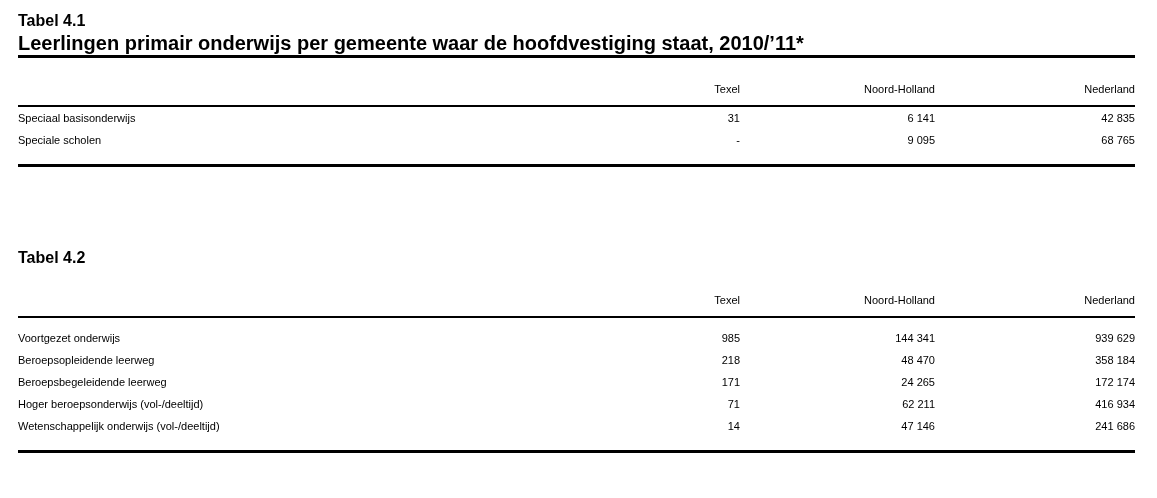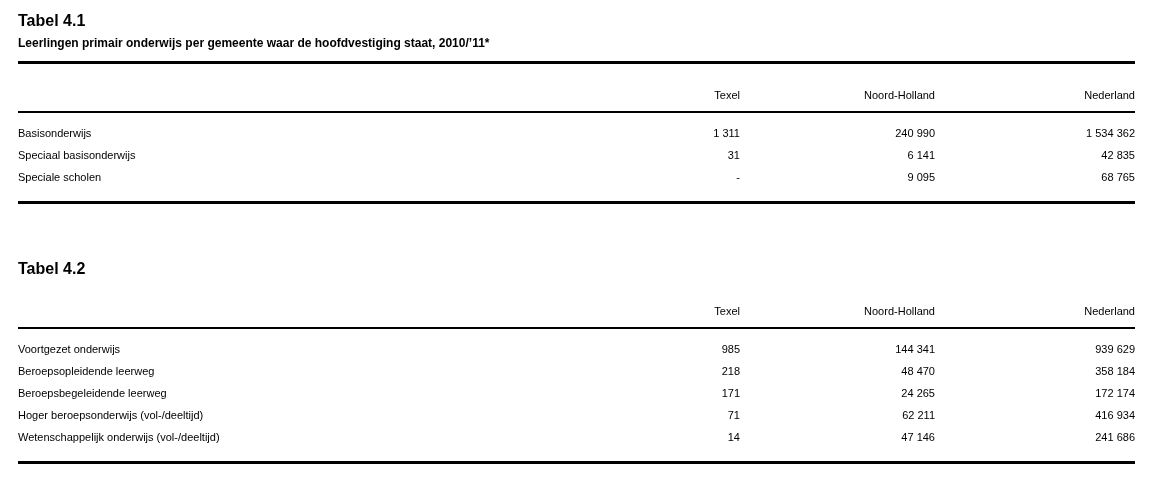--- a/index.html
+++ b/index.html
@@ -16,25 +16,25 @@
     padding: 10px 22px 0 18px;
     overflow: hidden;
   }
   .table-section { width: 100%; }
   .section-heading {
     font-size: 16px;
     font-weight: bold;
     line-height: 22px;
   }
   .section-title {
-    font-size: 12px;
+    font-size: 20px;
     font-weight: bold;
     line-height: 22px;
     border-bottom: 3px solid #000000;
-    padding-bottom: 7px;
+    padding-bottom: 1px;
   }
   table.data-table {
     width: 100%;
     border-collapse: collapse;
     table-layout: fixed;
     font-size: 11px;
     border-bottom: 3px solid #000000;
   }
   table.data-table col.col-label { width: auto; }
   table.data-table col.col-texel { width: 185px; }
@@ -51,21 +51,21 @@
   table.data-table thead th.label-col { text-align: left; }
   table.data-table tbody td {
     line-height: 22px;
     text-align: right;
     vertical-align: top;
     white-space: nowrap;
   }
   table.data-table tbody td.row-label { text-align: left; }
   table.data-table tbody tr.first-row td { padding-top: 9px; }
   table.data-table tbody tr.last-row td { padding-bottom: 13px; }
-  .section-2 { margin-top: 54px; }
+  .section-2 { margin-top: 80px; }
 </style>
 </head>
 <body>
 
 <div class="page">
 
   <section class="table-section section-1">
     <div class="section-heading">Tabel 4.1</div>
     <div class="section-title">Leerlingen primair onderwijs per gemeente waar de hoofdvestiging staat, 2010/’11*</div>
     <table class="data-table">
@@ -77,26 +77,20 @@
       </colgroup>
       <thead>
         <tr>
           <th class="label-col"></th>
           <th>Texel</th>
           <th>Noord-Holland</th>
           <th>Nederland</th>
         </tr>
       </thead>
       <tbody>
-        <tr class="first-row">
-          <td class="row-label">Basisonderwijs</td>
-          <td>1 311</td>
-          <td>240 990</td>
-          <td>1 534 362</td>
-        </tr>
         <tr>
           <td class="row-label">Speciaal basisonderwijs</td>
           <td>31</td>
           <td>6 141</td>
           <td>42 835</td>
         </tr>
         <tr class="last-row">
           <td class="row-label">Speciale scholen</td>
           <td>-</td>
           <td>9 095</td>

